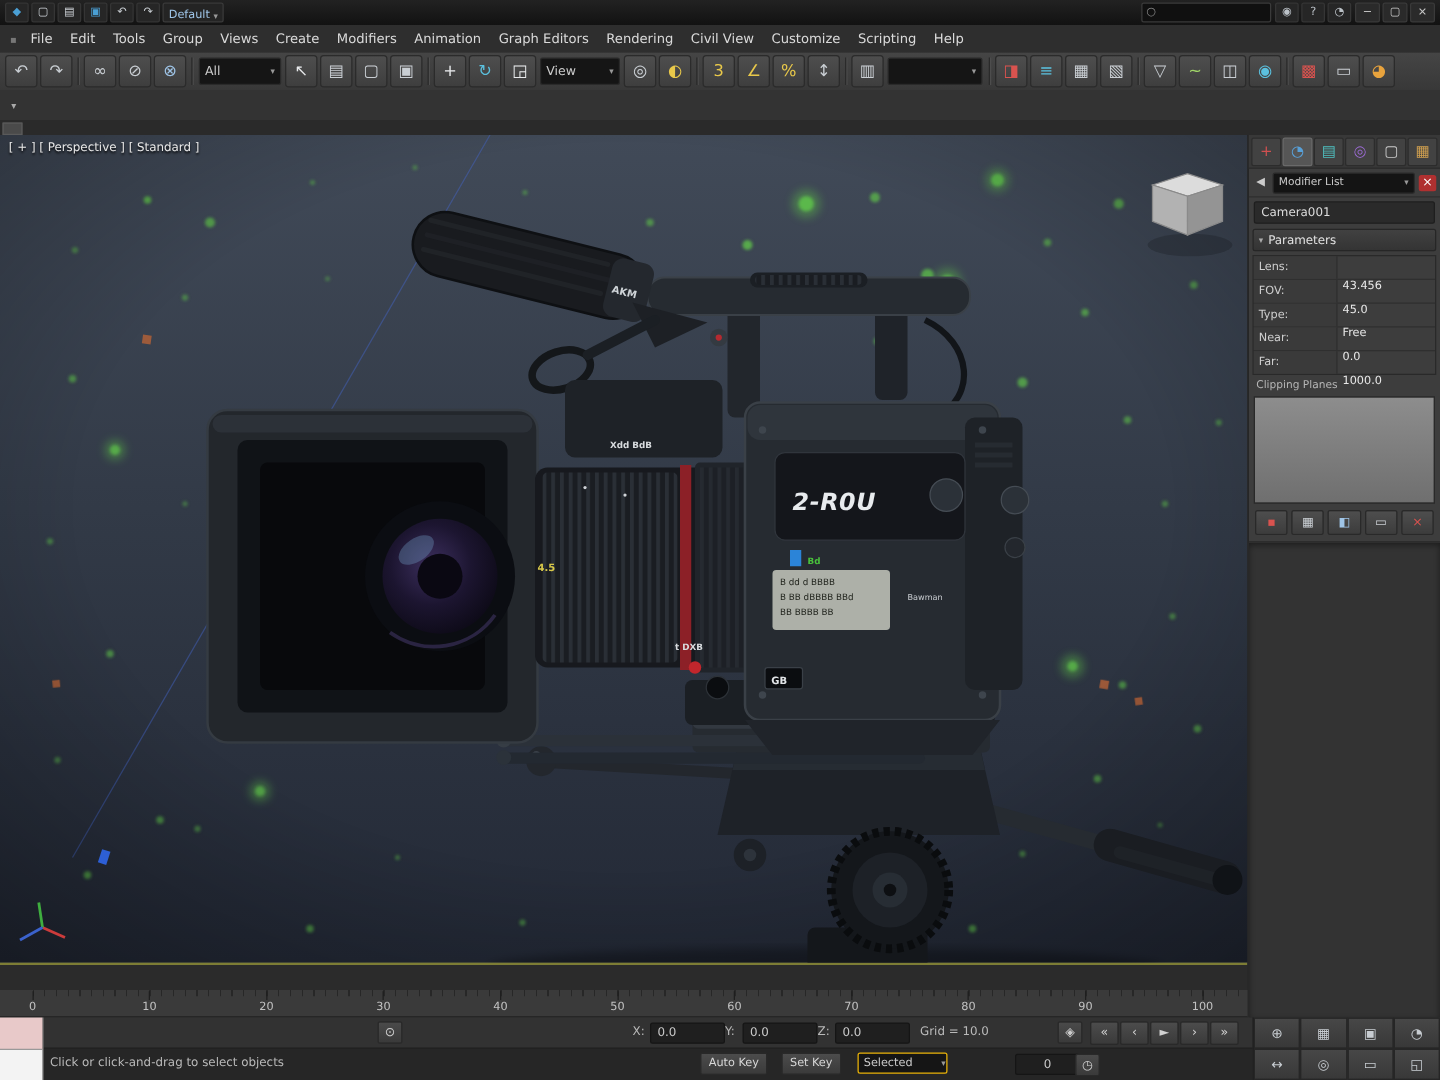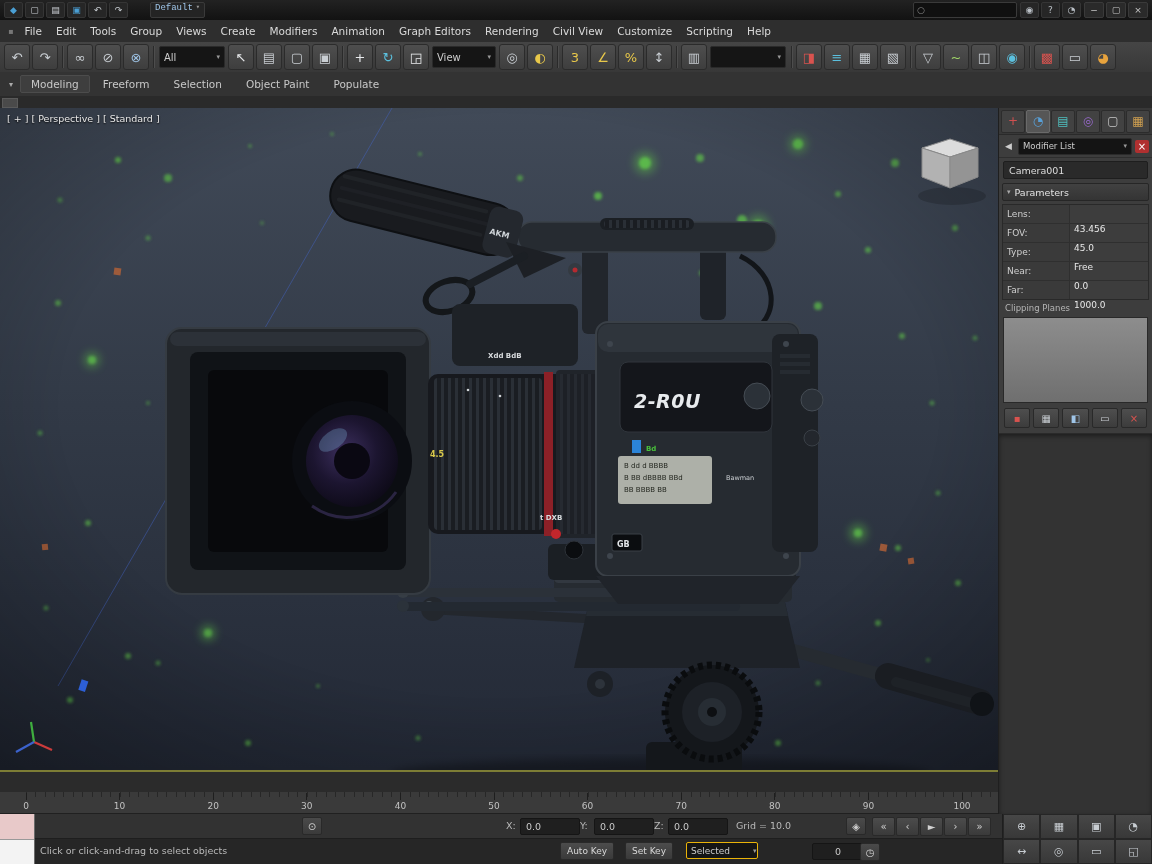--- a/index.html
+++ b/index.html
@@ -4,22 +4,22 @@
 <style>
   html,body{margin:0;padding:0;background:#111;}
   #app{position:relative;width:1152px;height:864px;overflow:hidden;background:#2b2b2b;
        font-family:"DejaVu Sans","Liberation Sans",sans-serif;color:#d6d6d6;}
   
   #titlebar{position:absolute;left:0;top:0;width:1152px;height:20px;background:linear-gradient(#222,#121212);
             border-bottom:1px solid #000;display:flex;align-items:center;font-size:10px;}
   .tb-left{display:flex;align-items:center;gap:2px;padding-left:4px;z-index:2;}
   .q-ico{width:17px;height:14px;display:flex;align-items:center;justify-content:center;font-size:9px;
          color:#bcc2c8;background:#262626;border:1px solid #353535;border-radius:2px;}
-  .tb-combo{display:flex;align-items:flex-start;background:#242424;border:1px solid #3a3a3a;height:14px;
-            padding:0 4px;border-radius:2px;color:#9fc5e8;font-size:9px;margin-left:20px;font-family:Liberation Mono, monospace;}
+  .tb-combo{display:flex;align-items:flex-end;background:#242424;border:1px solid #3a3a3a;height:14px;
+            padding:0 4px;border-radius:2px;color:#9fc5e8;font-size:9px;margin-left:0;}
   .tb-title{position:absolute;left:0;right:0;text-align:center;font-size:10.5px;color:#cfcfcf;}
   .tb-right{margin-left:auto;display:flex;align-items:center;gap:3px;padding-right:4px;z-index:2;}
   .tb-search{display:flex;align-items:center;background:#101010;border:1px solid #3a3a3a;height:14px;
              width:96px;border-radius:2px;padding:0 3px;}
   .tb-search input{background:none;border:none;outline:none;color:#ccc;font-size:9px;width:78px;}
   .s-ico{color:#888;font-size:9px;margin-right:2px;}
   .w-btn{width:18px;height:14px;display:flex;align-items:center;justify-content:center;font-size:9px;
          color:#c8c8c8;background:#2a2a2a;border:1px solid #3a3a3a;border-radius:2px;}
   
   #menubar{position:absolute;left:0;top:20px;width:1152px;height:22px;background:#2e2e2e;
@@ -228,27 +228,20 @@
       <div class="icon-btn" style="color: rgb(201, 206, 211);">◫</div>
       <div class="icon-btn" style="color: rgb(91, 192, 222);">◉</div>
       <div class="tsep"></div>
       <div class="icon-btn" style="color: rgb(217, 83, 79);">▩</div>
       <div class="icon-btn" style="color: rgb(201, 206, 211);">▭</div>
       <div class="icon-btn" style="color: rgb(232, 163, 61);">◕</div>
     </div>
 
   <div id="ribbon">
     <span class="rb-ico">▾</span>
-    <span id="ribbon-tabs" style="display:flex;gap:2px;">
-        <span class="rtab active">Modeling</span>
-        <span class="rtab">Freeform</span>
-        <span class="rtab">Selection</span>
-        <span class="rtab">Object Paint</span>
-        <span class="rtab">Populate</span>
-      </span>
   </div>
   <div id="strip">
     <span class="strip-tab"></span>
   </div>
 
   <main id="viewport">
     <svg id="vp-svg" width="998" height="662" viewBox="0 0 998 662">
       <defs>
         <linearGradient id="vpbg" x1="0" y1="0" x2="0" y2="1">
           <stop offset="0" stop-color="#414a58"></stop>

